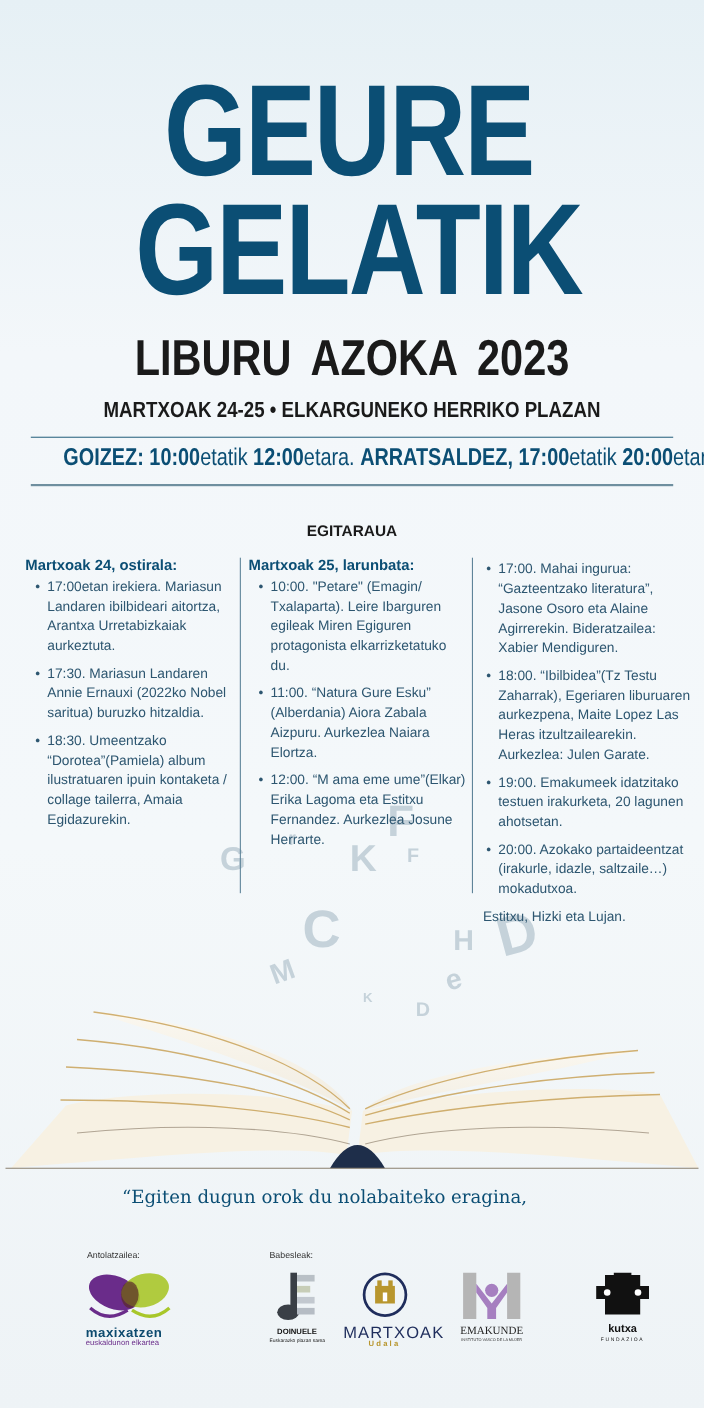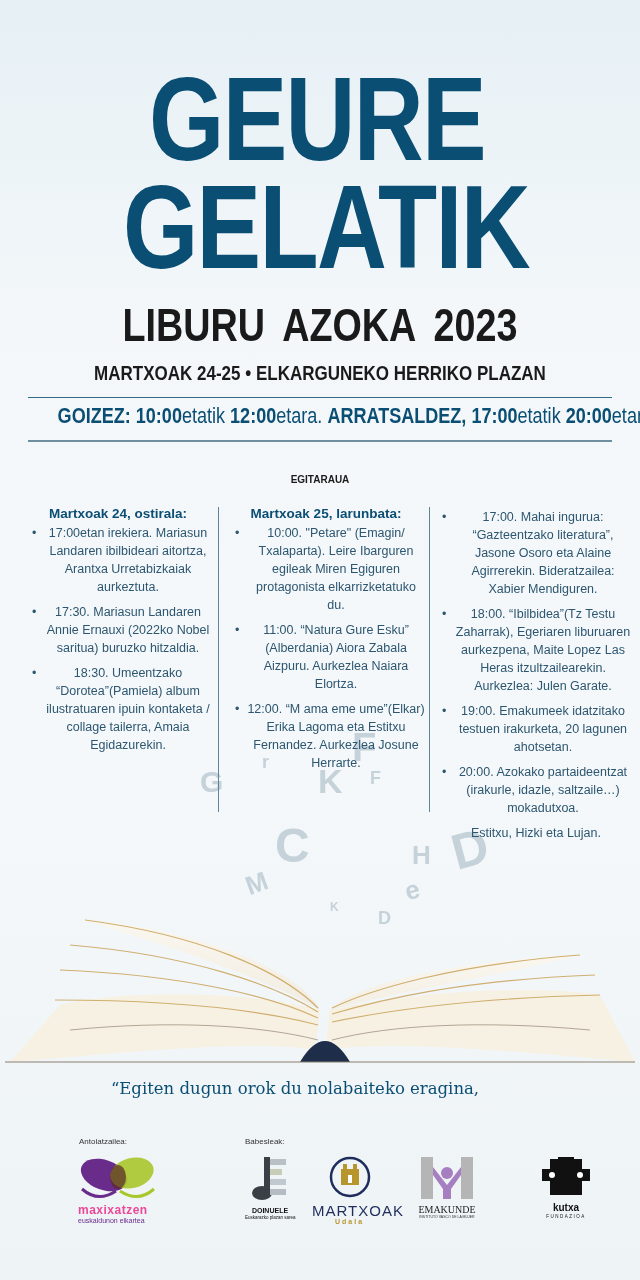--- a/index.html
+++ b/index.html
@@ -28,23 +28,23 @@
   .rule { position: absolute; left: 28px; width: 584px; height: 2px; background: #336a86; }
   .rule.r1 { top: 397px; height: 1px; }
   .rule.r2 { top: 440px; background: #6f8f9f; height: 2px; }
   .hours {
     position: absolute; top: 403px; left: 0; width: 640px; text-align: center;
     font-size: 22px; color: #0b4e74; white-space: nowrap; transform: scaleX(0.82);
   }
   .hours b { font-weight: 700; }
   .prog-title {
     position: absolute; top: 474px; left: 0; width: 640px; text-align: center;
-    font-weight: 700; font-size: 10px; color: #1a1a1a;
-  }
-  .col { position: absolute; top: 505px; font-size: 12.5px; line-height: 18px; color: #2d5670; text-align: center; }
+    font-weight: 700; font-size: 14px; color: #1a1a1a;
+  }
+  .col { position: absolute; top: 505px; font-size: 12.5px; line-height: 18px; color: #2d5670; }
   .col h3 { margin: 0 0 1px 0; font-size: 13.5px; font-weight: 700; color: #0b4e74; }
   .col ul { list-style: none; margin: 0; padding: 0; }
   .col li { position: relative; padding-left: 20px; margin-bottom: 7px; }
   .col li::before { content: "•"; position: absolute; left: 9px; top: 0; color: #2d5670; }
   .c1 { left: 23px; width: 190px; }
   .c2 { left: 226px; width: 200px; }
   .c3 { left: 433px; width: 200px; }
   .vline { position: absolute; top: 507px; width: 1px; height: 305px; background: #5f8499; }
   .v1 { left: 218px; } .v2 { left: 429px; }
   .sales h3 { margin: 2px 0 4px 6px; }
@@ -169,21 +169,21 @@
 <div class="label" style="left:245px;">Babesleak:</div>
 
 <div class="logo" style="left:78px;top:1155px;width:80px;height:70px;">
   <svg width="80" height="45" viewBox="0 0 80 45">
     <ellipse cx="26" cy="20" rx="24" ry="15" fill="#6a2c8a" transform="rotate(20 26 20)"></ellipse>
     <ellipse cx="54" cy="18" rx="22" ry="15" fill="#a8c72a" opacity="0.9" transform="rotate(-15 54 18)"></ellipse>
     <ellipse cx="40" cy="22" rx="8" ry="12" fill="#5a2a2a" opacity="0.7"></ellipse>
     <path d="M4 34 Q 20 48 38 36" stroke="#6a2c8a" stroke-width="3" fill="none"></path>
     <path d="M42 36 Q 60 48 76 34" stroke="#a8c72a" stroke-width="3" fill="none"></path>
   </svg>
-  <div style="font-weight:700;font-size:12px;color:#ec4899;letter-spacing:0.5px;line-height:13px;">maxixatzen</div>
+  <div style="font-weight:700;font-size:12px;color:#0c4a6e;letter-spacing:0.5px;line-height:13px;">maxixatzen</div>
   <div style="font-size:7px;color:#6a2c8a;line-height:8px;">euskaldunon elkartea</div>
 </div>
 
 <div class="logo" style="left:245px;top:1155px;width:50px;height:70px;text-align:center;">
   <svg width="40" height="48" viewBox="0 0 40 48">
     <rect x="14" y="2" width="6" height="36" fill="#3a3f46"></rect>
     <ellipse cx="12" cy="38" rx="10" ry="7" fill="#3a3f46"></ellipse>
     <rect x="20" y="4" width="16" height="6" fill="#b9c0c6"></rect>
     <rect x="20" y="14" width="12" height="6" fill="#c7cdb7"></rect>
     <rect x="20" y="24" width="16" height="6" fill="#c2c8cf"></rect>

